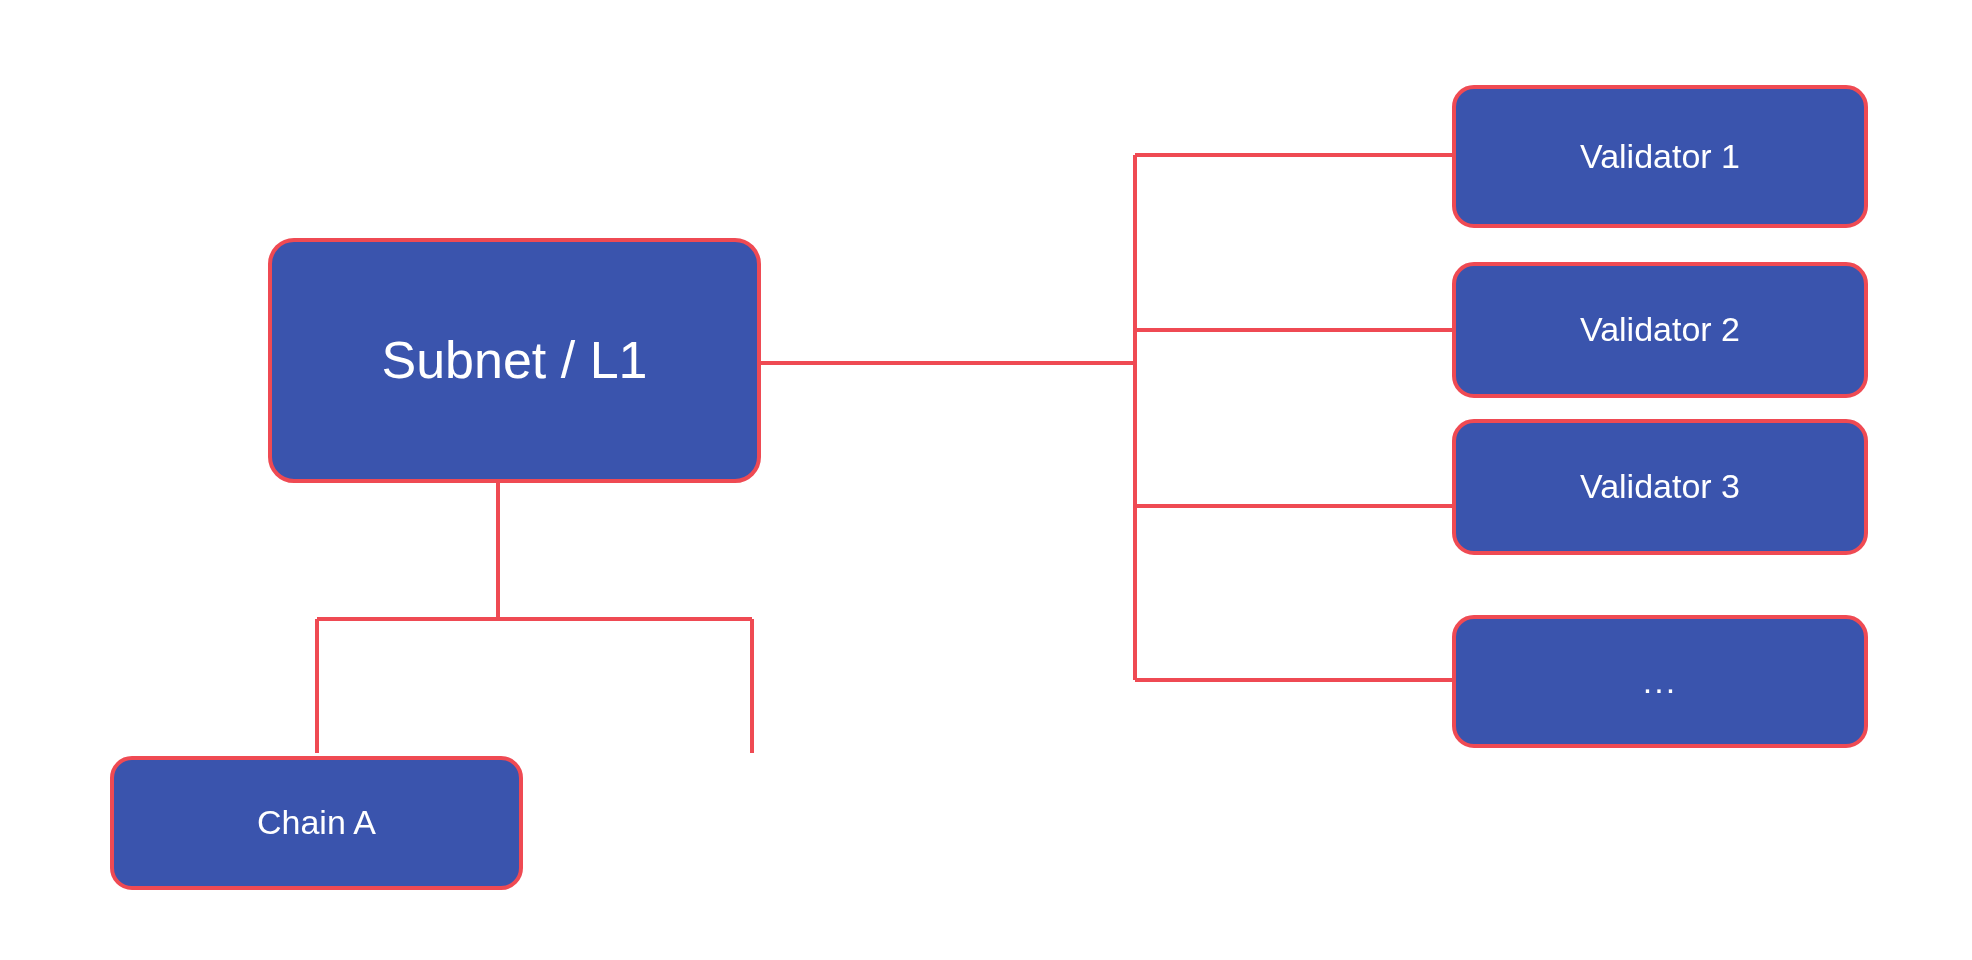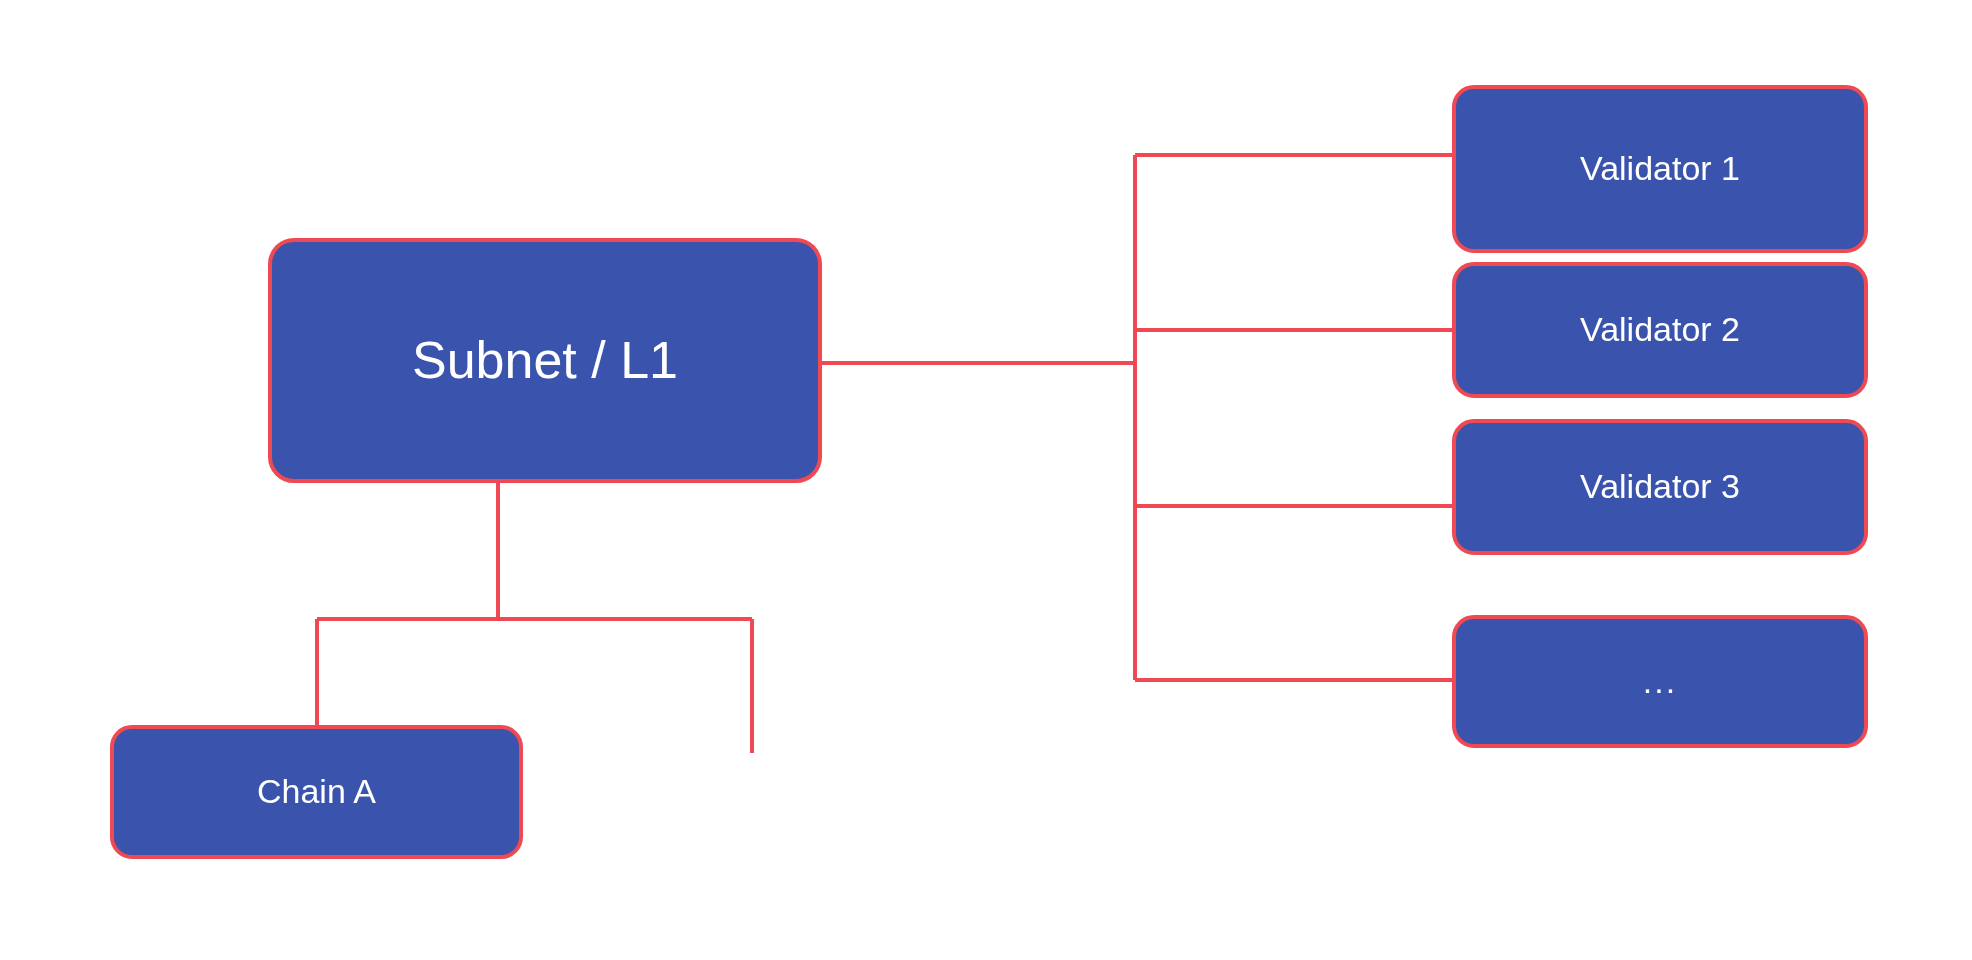--- a/index.html
+++ b/index.html
@@ -44,48 +44,48 @@
   }
   .node-label {
     display: block;
     line-height: 1.1;
     white-space: nowrap;
   }
   
   #node-subnet {
     left: 268px;
     top: 238px;
-    width: 554px;
+    width: 493px;
     height: 245px;
     border-radius: 26px;
   }
   #node-subnet .node-label { font-size: 52px; }
 
   
   #node-chain-a {
     left: 110px;
-    top: 725px;
+    top: 756px;
     width: 413px;
     height: 134px;
   }
   #node-chain-b {
     left: 583px;
     top: 753px;
     width: 414px;
     height: 134px;
   }
   #node-chain-a .node-label,
   #node-chain-b .node-label { font-size: 34px; }
 
   
   #node-validator-1 {
     left: 1452px;
     top: 85px;
     width: 416px;
-    height: 168px;
+    height: 143px;
   }
   #node-validator-2 {
     left: 1452px;
     top: 262px;
     width: 416px;
     height: 136px;
   }
   #node-validator-3 {
     left: 1452px;
     top: 419px;

